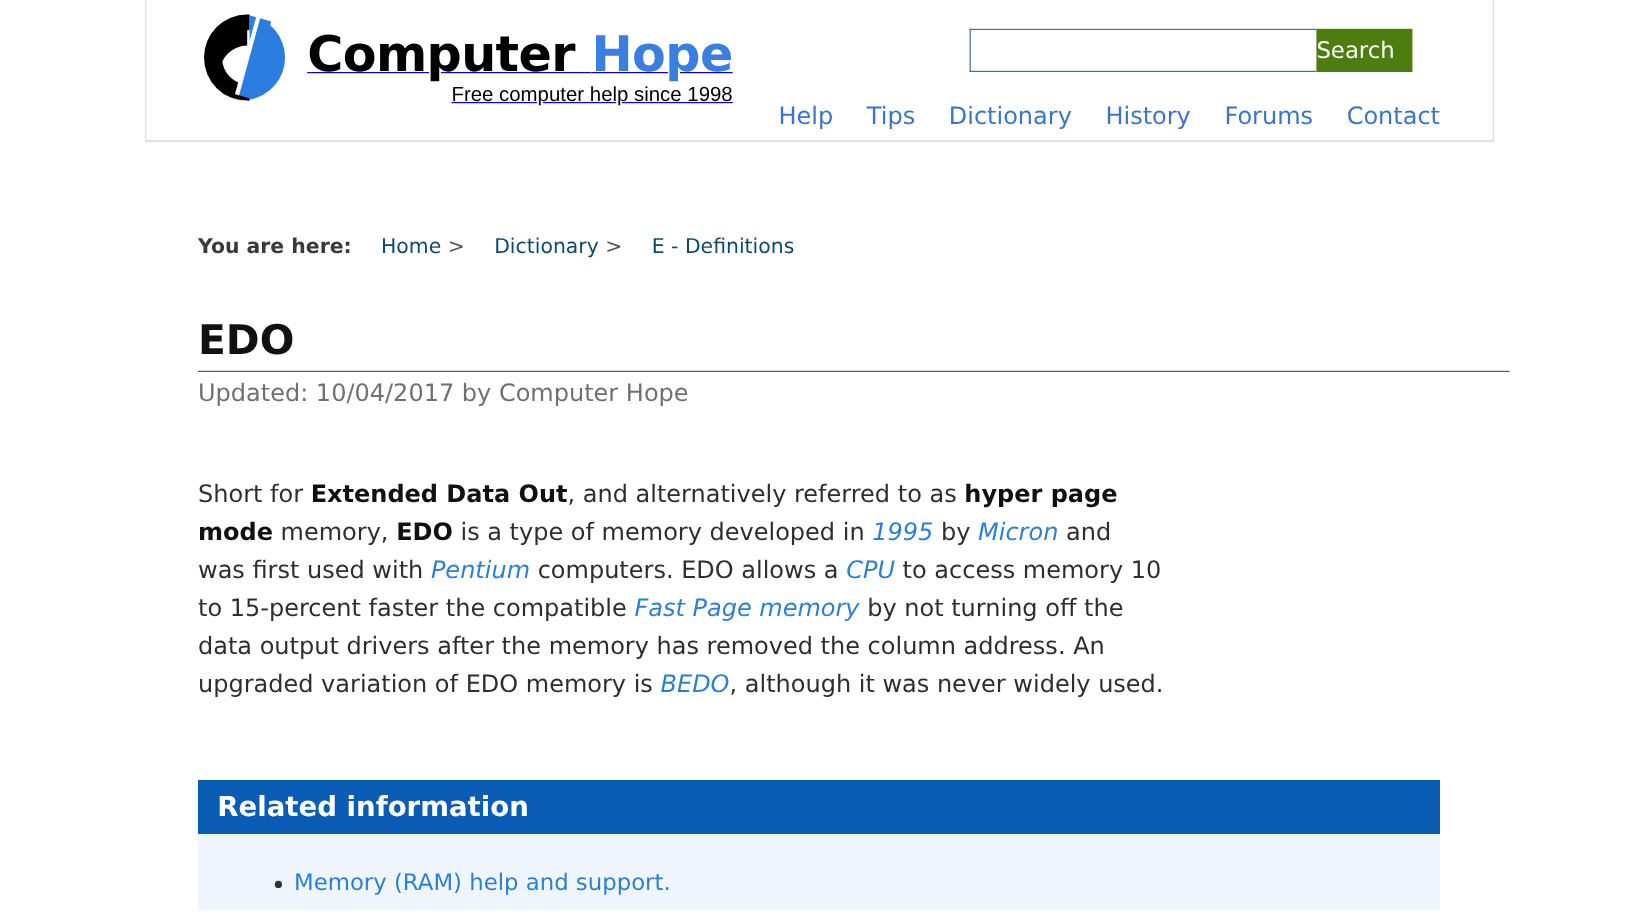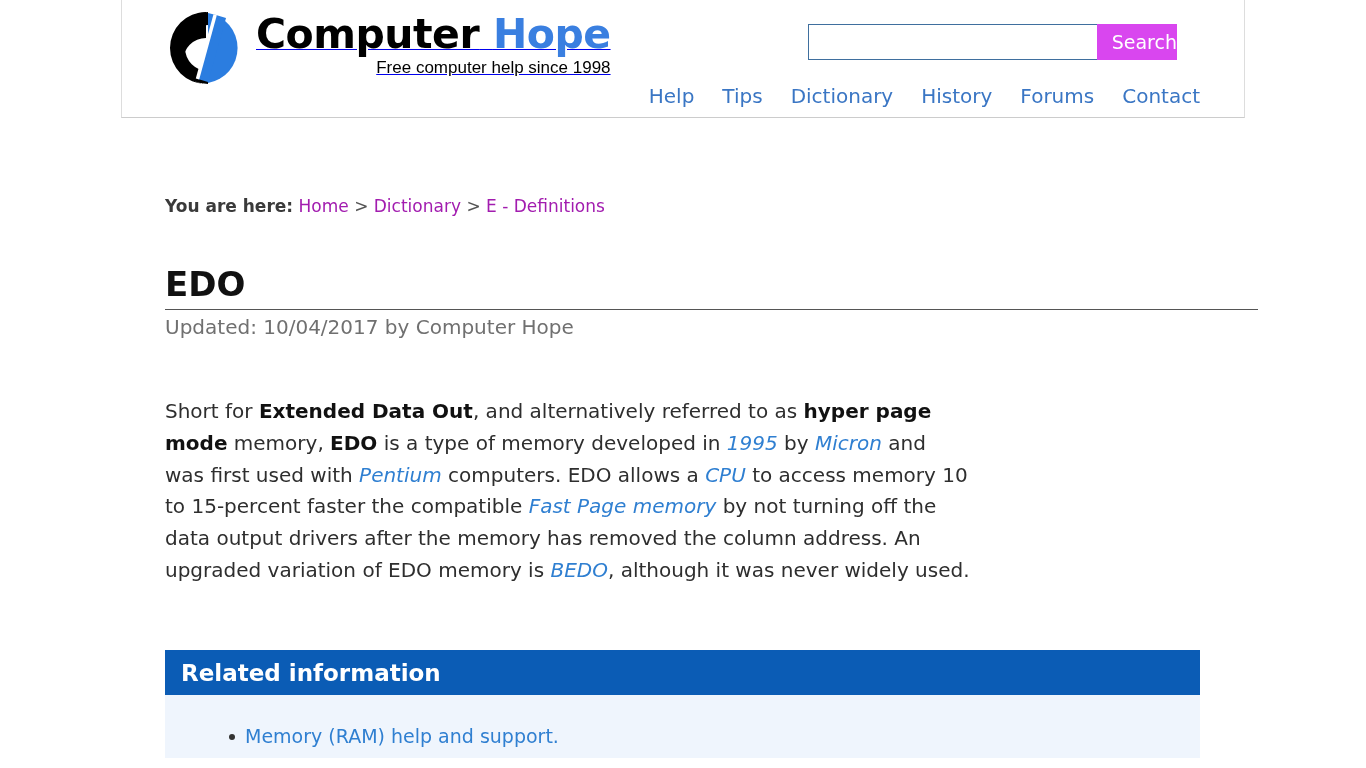--- a/index.html
+++ b/index.html
@@ -29,21 +29,21 @@
     border-bottom: 1px solid #cccccc;
     background: #ffffff;
   }
 
   
   #logo-block {
     position: absolute;
     left: 46px;
     top: 8px;
     display: flex;
-    align-items: flex-start;
+    align-items: flex-end;
   }
   #logo-mark {
     width: 76px;
     height: 76px;
     position: relative;
     flex: 0 0 auto;
     margin-top: 2px;
   }
   #logo-text-wrap {
     margin-left: 12px;
@@ -90,25 +90,25 @@
     padding: 0 6px;
     outline: none;
     color: #222;
     font-family: "Liberation Sans", sans-serif;
   }
   #search-button {
     width: 80px;
     height: 36px;
     box-sizing: border-box;
     border: none;
-    background: #d946ef;
+    background: #4d7c0f;
     color: #ffffff;
     font-size: 19px;
     line-height: 36px;
-    text-align: right;
+    text-align: left;
     cursor: pointer;
     font-family: "DejaVu Sans", "Liberation Sans", sans-serif;
     padding: 0;
   }
 
   
   #main-nav {
     position: absolute;
     right: 44px;
     top: 84px;
@@ -139,22 +139,23 @@
     font-size: 17px;
     line-height: 24px;
     color: #333333;
     white-space: nowrap;
   }
   #breadcrumb .bc-label {
     font-weight: bold;
     color: #3a3a3a;
   }
   #breadcrumb a {
-    color: #a21caf;
+    color: #0c4a6e;
     text-decoration: none;
+    margin-left: 19px;
   }
   #breadcrumb .bc-sep { color: #555555; }
 
   #page-title {
     position: absolute;
     top: 264px;
     left: 0;
     font-size: 34px;
     font-weight: bold;
     color: #111111;

